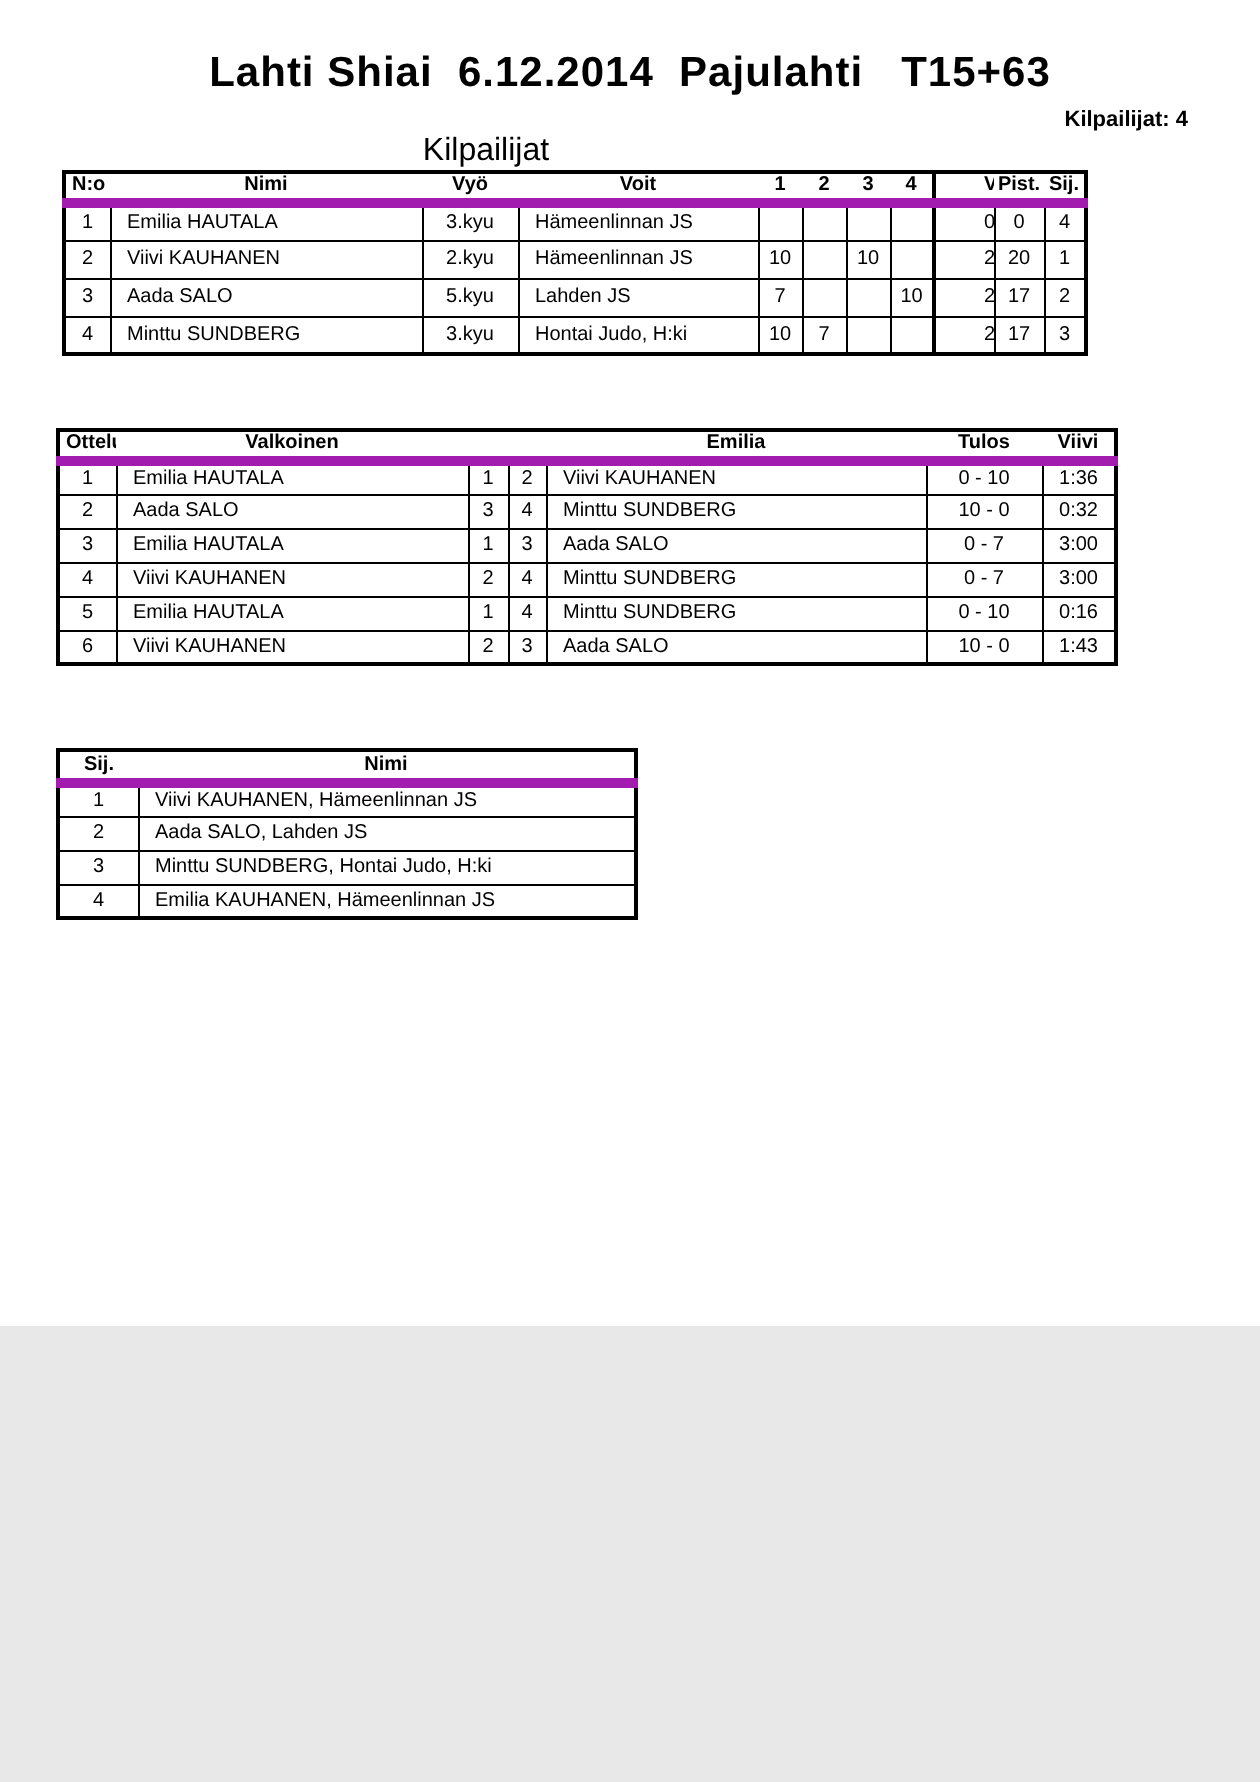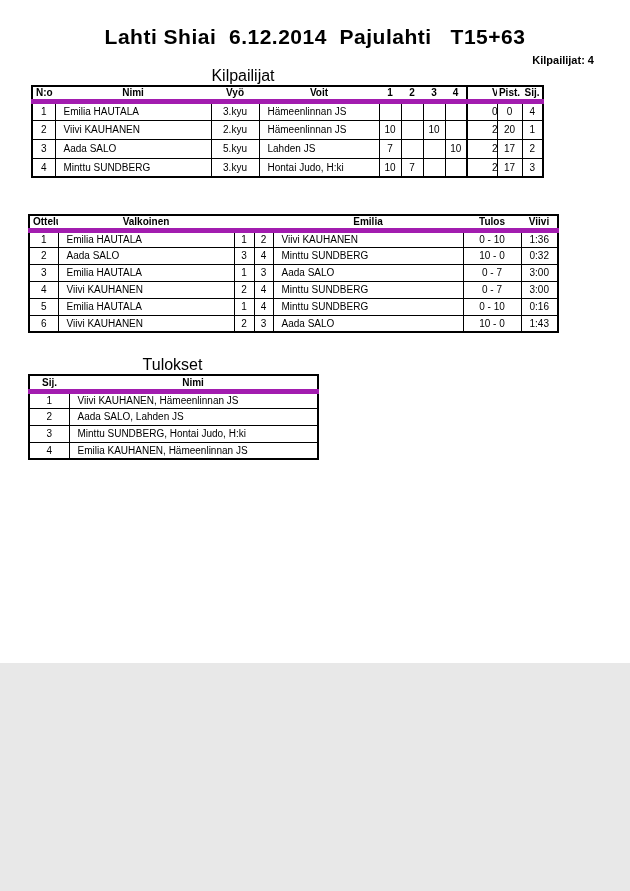--- a/index.html
+++ b/index.html
@@ -230,21 +230,20 @@
           <td class="cell-left">Viivi KAUHANEN</td>
           <td>2</td>
           <td>3</td>
           <td class="cell-left">Aada SALO</td>
           <td>10 - 0</td>
           <td>1:43</td>
         </tr>
     </tbody>
   </table>
 
-  <div class="section-heading" id="heading-tulokset">Tulokset</div>
 
   <table id="table-tulokset">
     <colgroup>
       <col style="width:40px">
         <col style="width:249px">
     </colgroup>
     <thead>
       <tr>
         <th>Sij.</th>
         <th>Nimi</th>

